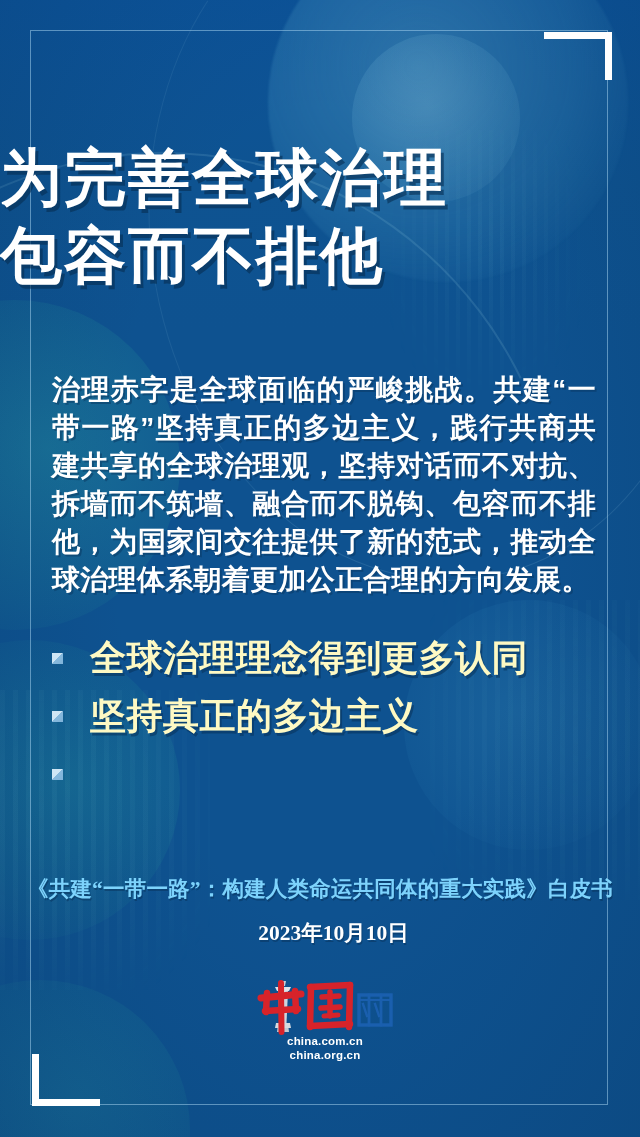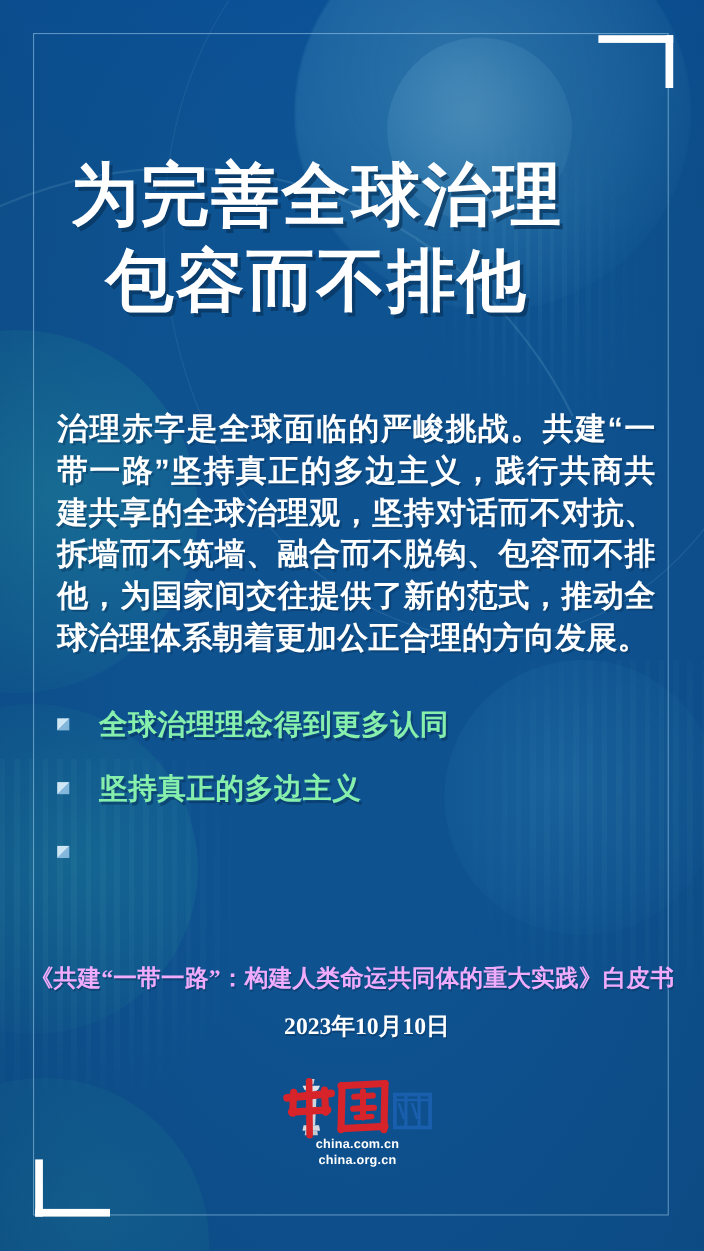--- a/index.html
+++ b/index.html
@@ -153,21 +153,20 @@
 
   .corner-bl { left: 32px; top: 1048px; }
   .corner-bl .h { left: 0; bottom: 0; width: 68px; height: 7px; }
   .corner-bl .v { left: 0; bottom: 0; width: 7px; height: 52px; }
 
   
   .title-block {
     position: absolute;
     left: 0; top: 139px;
     width: 576px;
-    text-align: center;
   }
   .title-line {
     display: block;
     color: #ffffff;
     font-size: 62px;
     font-weight: bold;
     letter-spacing: 2px;
     line-height: 78px;
     text-shadow: 3px 4px 0 rgba(6,46,84,0.62);
   }
@@ -198,38 +197,38 @@
     align-items: center;
     height: 58px;
   }
   .bullet-mark {
     width: 11px; height: 11px;
     flex: 0 0 11px;
     margin-right: 27px;
     background: linear-gradient(135deg, #cfe6f5 0%, #cfe6f5 48%, #86b9dd 50%, #7fb3d9 100%);
   }
   .bullet-text {
-    color: #86efac;
-    font-size: 26px;
+    color: #fef9c3;
+    font-size: 36px;
     font-weight: bold;
     letter-spacing: 0.5px;
     text-shadow: 2px 3px 0 rgba(8,50,90,0.55);
     white-space: nowrap;
   }
 
   
   .footer {
     position: absolute;
     left: 0; top: 874px;
     width: 640px;
     text-align: center;
   }
   .footer-source {
     display: block;
-    color: #f0abfc;
+    color: #7dd3fc;
     font-family: "Liberation Serif", "DejaVu Serif", serif;
     font-size: 21.5px;
     font-weight: bold;
     letter-spacing: 0.2px;
     line-height: 30px;
     text-shadow: 1px 2px 0 rgba(8,50,90,0.5);
   }
   .footer-date {
     display: block;
     margin-top: 14px;

